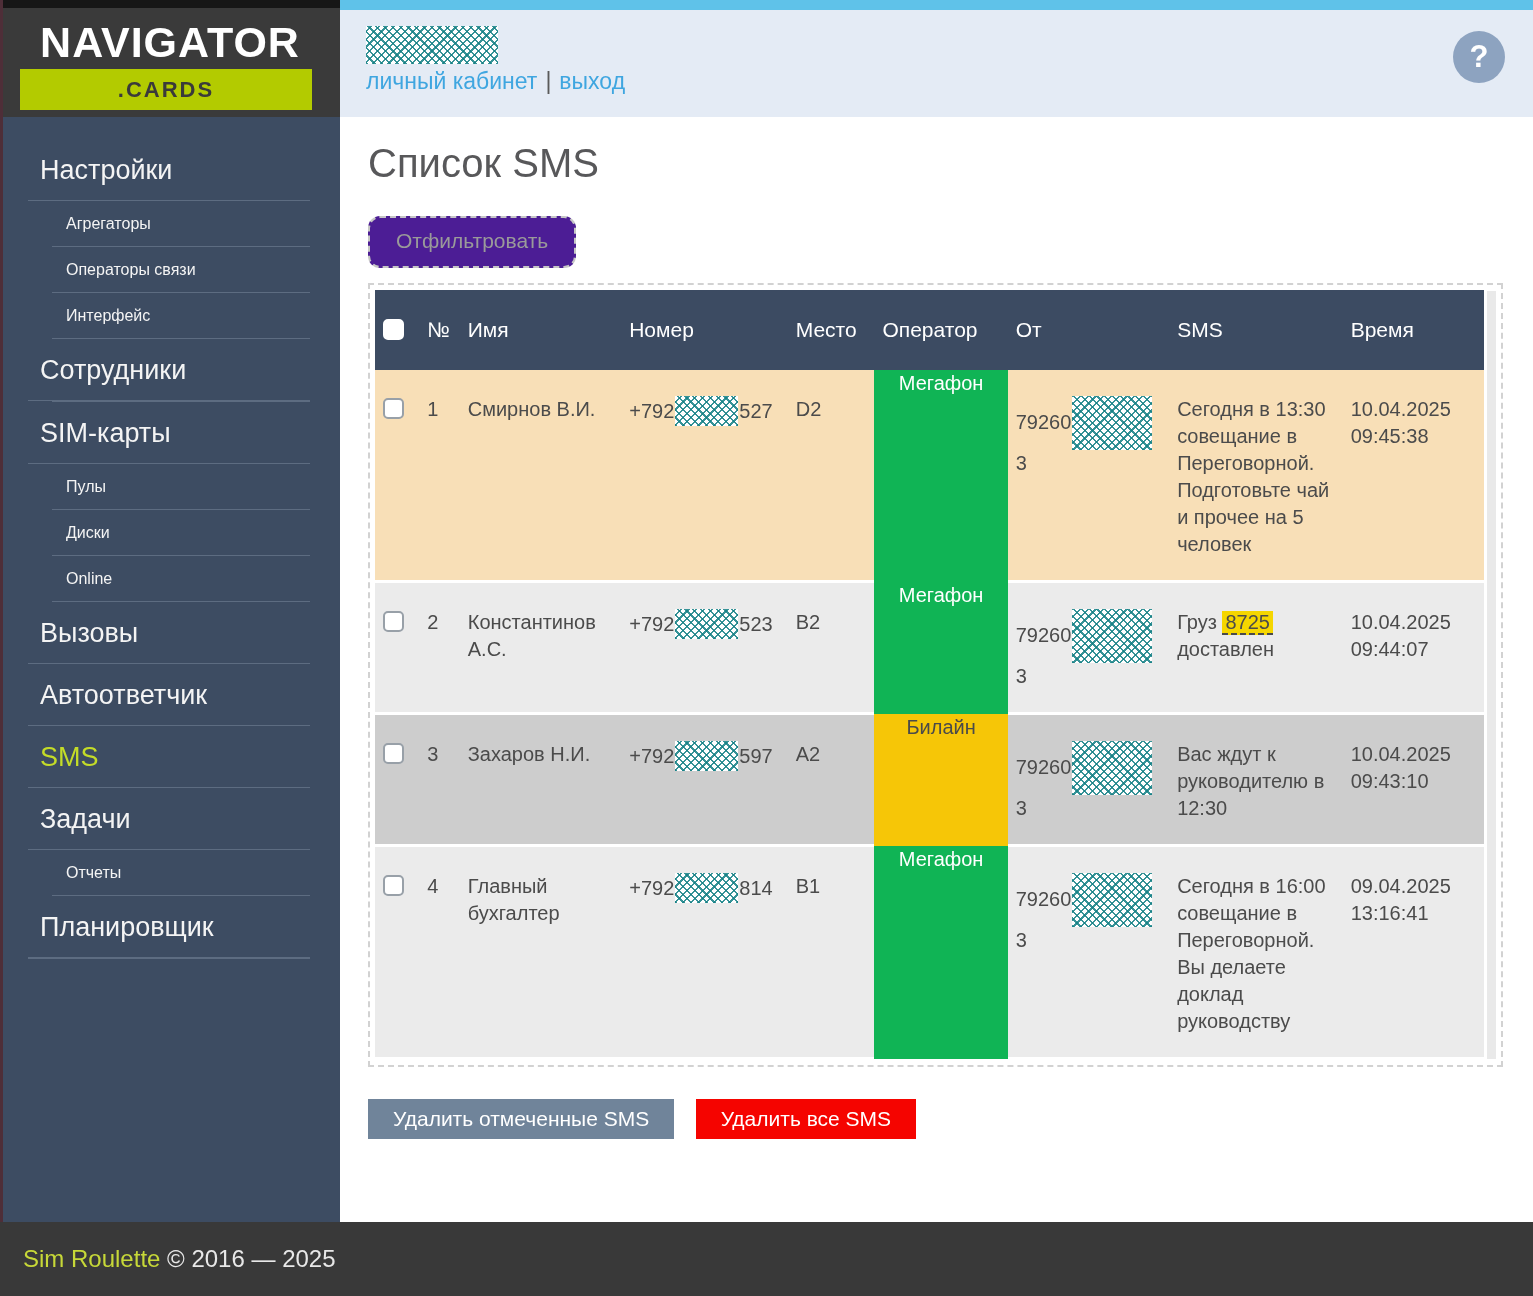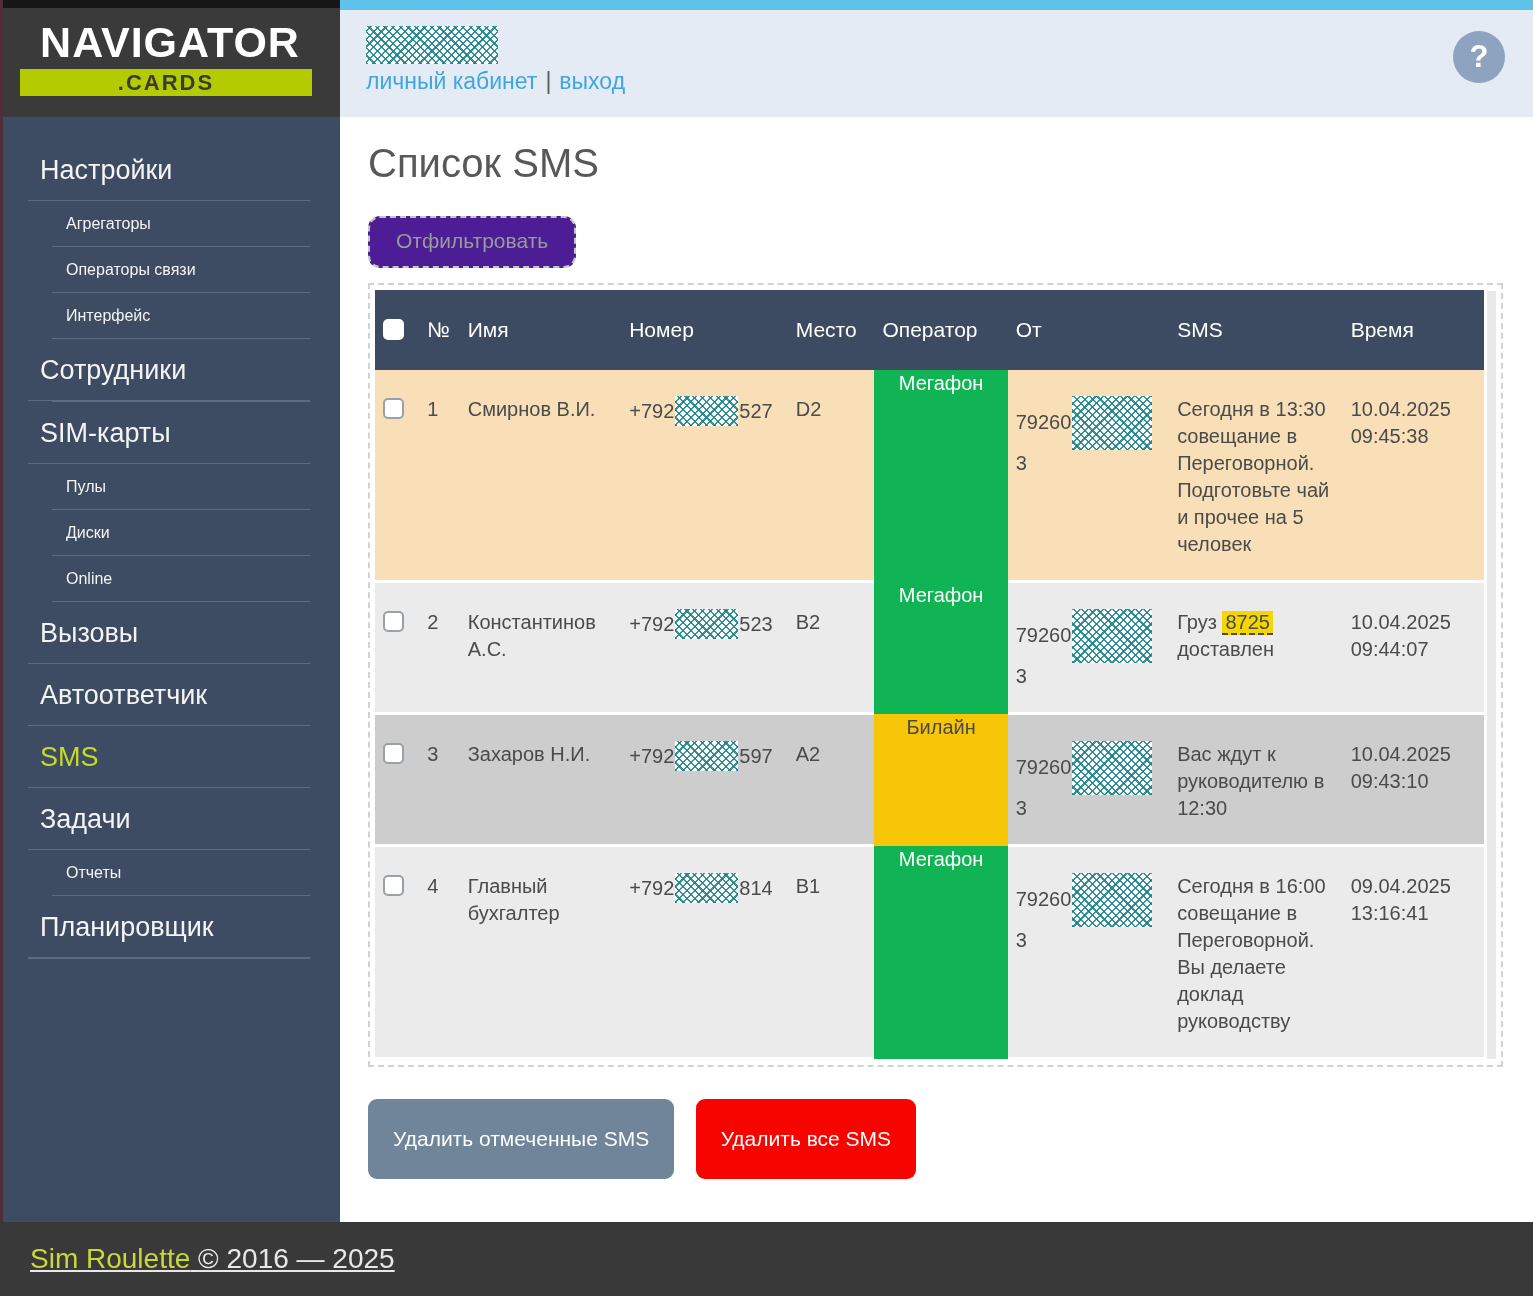--- a/index.html
+++ b/index.html
@@ -6,21 +6,21 @@
   html,body { width:1533px; height:1296px; }
   body { font-family:"Liberation Sans","DejaVu Sans",sans-serif; background:#fff; overflow:hidden; }
   .app { position:relative; width:1533px; height:1296px; background:#fff; }
 
   
   .left-edge { position:absolute; left:0; top:0; width:3px; height:1222px; background:#4e2e38; z-index:5; }
 
   
   .logo-block { position:absolute; left:0; top:0; width:340px; height:117px; background:#3a3a3a; border-top:8px solid #161616; z-index:2; }
   .logo-name { color:#fff; font-weight:bold; font-size:43px; letter-spacing:1px; text-align:center; margin-top:10px; }
-  .logo-tld-bar { background:#b3cb00; height:27px; margin:2px 28px 0 20px; display:flex; align-items:center; justify-content:center; }
+  .logo-tld-bar { background:#b3cb00; height:41px; margin:2px 28px 0 20px; display:flex; align-items:center; justify-content:center; }
   .logo-tld { color:#3a3a3a; font-weight:bold; font-size:22px; letter-spacing:2px; }
 
   
   .top-strip { position:absolute; left:340px; top:0; right:0; height:10px; background:#5fc2e9; }
   .header-bar { position:absolute; left:340px; top:10px; right:0; height:107px; background:#e4ebf5; }
   .header-censor { position:absolute; left:26px; top:16px; width:132px; height:38px; }
   .header-links { position:absolute; left:26px; top:58px; font-size:23px; }
   .header-links a { color:#3fa6e0; text-decoration:none; }
   .link-sep { color:#5a5a5a; margin:0 8px; }
   .help-circle { position:absolute; right:28px; top:21px; width:52px; height:52px; border-radius:50%; background:#8da3c0; color:#fff; font-size:31px; font-weight:bold; display:flex; align-items:center; justify-content:center; cursor:pointer; }
@@ -59,27 +59,27 @@
   tbody td { font-size:20px; color:#4b4b4b; line-height:1.35; vertical-align:top; padding:26px 8px 22px 8px; border-bottom:3px solid rgba(255,255,255,0.75); }
   tbody td.op-cell { padding:0; border-bottom:none; text-align:center; }
   tbody td.op-cell span { display:block; font-size:20px; }
   td.num-col, th.num-col { padding-left:12px; }
   .cb { appearance:none; -webkit-appearance:none; width:21px; height:21px; border:2px solid #98a0a8; border-radius:5px; background:#fff; cursor:pointer; display:inline-block; vertical-align:-3px; }
   thead .cb { border-color:#fff; }
   .hl { background:#f5d600; border-bottom:2px dashed #4a4a4a; padding:0 3px; }
   .t-date, .t-time { display:block; }
 
   .actions { margin:32px 0 0 28px; }
-  .btn { border:none; border-radius:9px; color:#fff; font-size:21px; padding:28px 25px; cursor:pointer; font-family:inherit; }
+  .btn { border:none; border-radius:0; color:#fff; font-size:21px; padding:8px 25px; cursor:pointer; font-family:inherit; }
   .btn-gray { background:#70849a; margin-right:17px; }
   .btn-red { background:#f50400; }
 
   
   .footer { position:absolute; left:0; bottom:0; width:1533px; height:74px; background:#393939; display:flex; align-items:center; z-index:6; }
-  .footer-inner { margin-left:30px; font-size:28px; color:#e8e8e8;text-decoration:underline; }
+  .footer-inner { margin-left:23px; font-size:24px; color:#e8e8e8; }
   .footer-inner a { color:#c7d838; text-decoration:none; }
 </style>
 </head>
 <body>
 
 <div class="app">
   <div class="left-edge"></div>
 
   <div class="logo-block">
     <div class="logo-name">NAVIGATOR</div>

